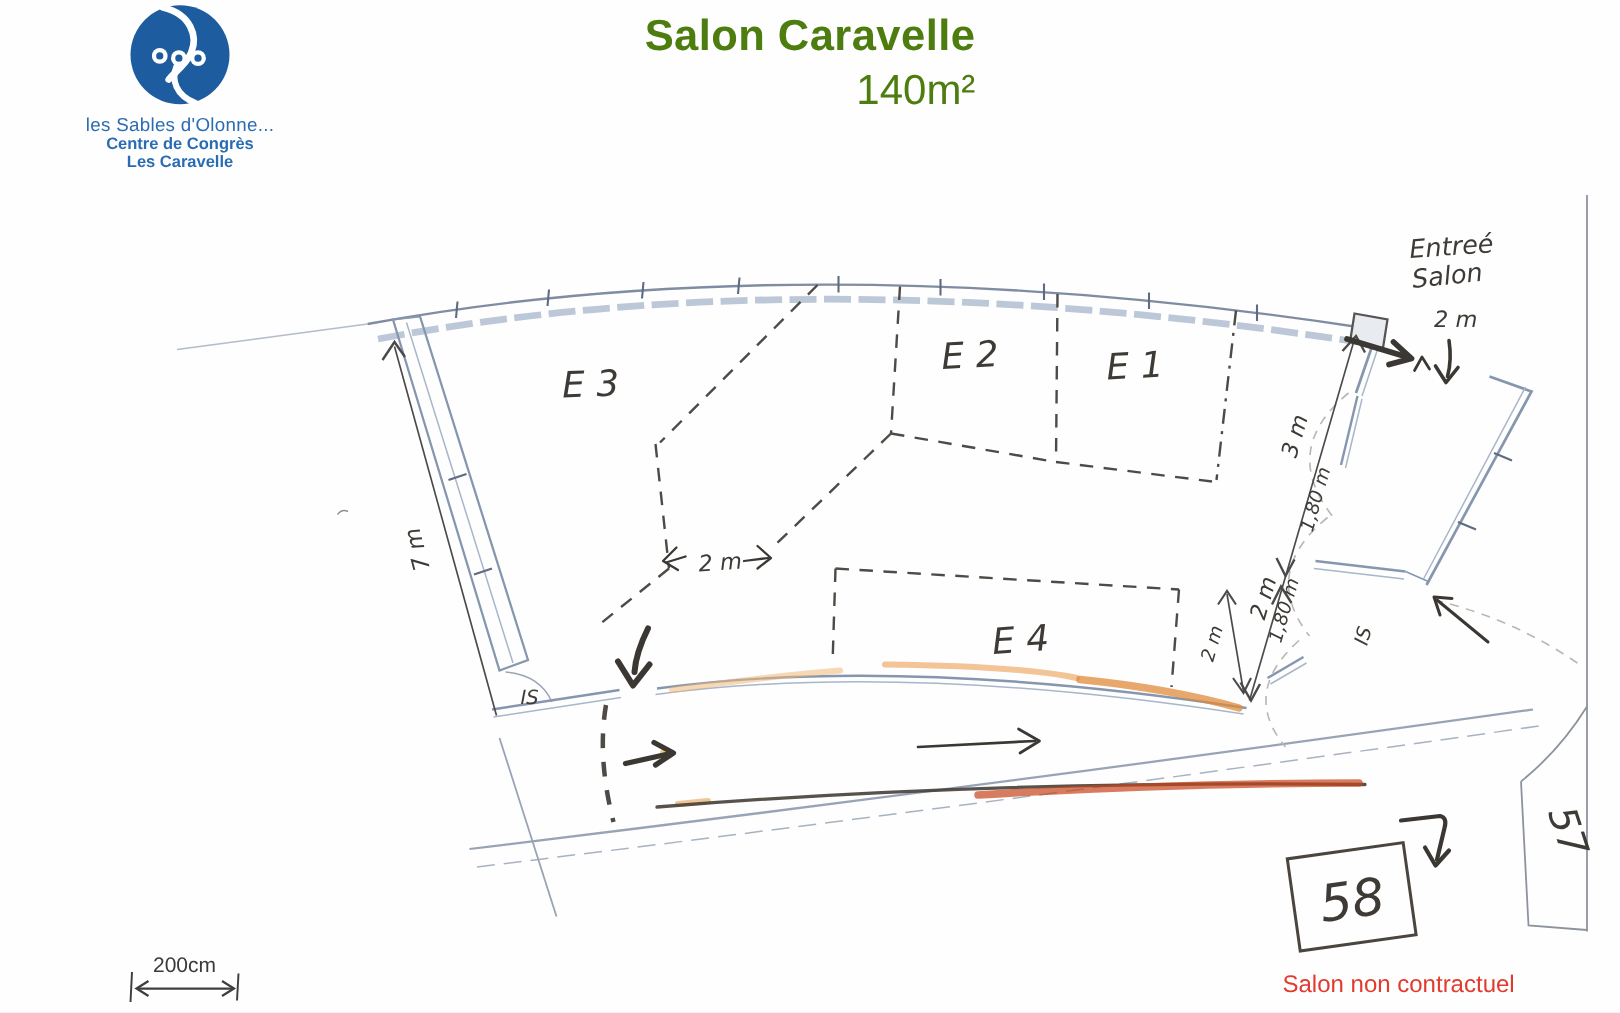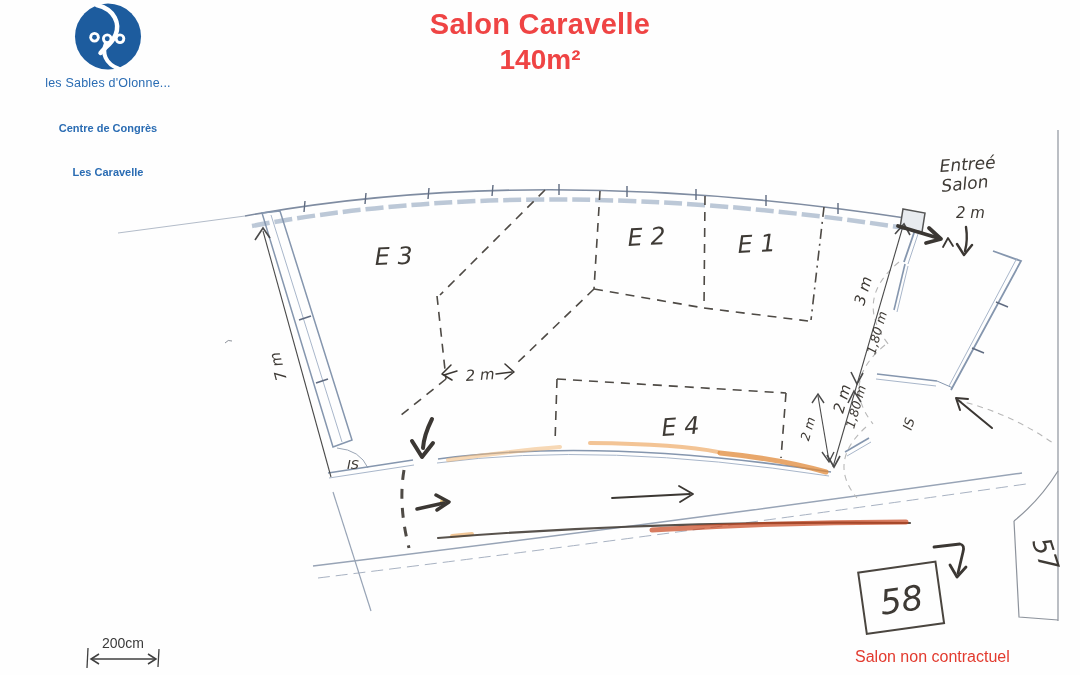--- a/index.html
+++ b/index.html
@@ -1,31 +1,31 @@
 <!DOCTYPE html>
 <html><head>
 <meta charset="utf-8">
 <style>
   html,body{margin:0;padding:0;background:#e9e9e9;}
   .page{
     position:relative;width:1080px;height:675px;background:#fefefe;
     font-family:"Liberation Sans", sans-serif;overflow:hidden;
   }
   
-  .logo{position:absolute;left:44px;top:0;width:128px;text-align:center;}
+  .logo{position:absolute;left:56px;top:0;width:128px;text-align:center;}
   .logo svg{display:block;margin:2px auto 2px auto;}
   .logo .l1{font-size:12.5px;color:#2a6cb3;letter-spacing:0.2px;}
-  .logo .l2,.logo .l3{font-size:11px;font-weight:bold;color:#2a6cb3;line-height:12px;margin-top:32px;}
+  .logo .l2,.logo .l3{font-size:11px;font-weight:bold;color:#2a6cb3;line-height:12px;}
   
   .title{
     position:absolute;left:540px;top:8px;transform:translateX(-50%);
-    text-align:center;color:#ef4444;
+    text-align:right;color:#4d7c0f;
   }
   .title .t1{font-size:29px;font-weight:bold;letter-spacing:0.3px;}
-  .title .t2{font-size:28px;font-weight:bold;margin-top:3px;}
+  .title .t2{font-size:28px;font-weight:normal;margin-top:3px;}
   
   .disclaimer{
     position:absolute;left:855px;top:648px;font-size:16px;color:#e23a2e;
   }
   
   .plan{position:absolute;left:0;top:0;}
   text.hand{font-family:"DejaVu Sans",sans-serif;font-style:italic;fill:#3e3a35;}
   text.print{font-family:"Liberation Sans",sans-serif;fill:#3a3a3a;}
 </style>
 </head>

